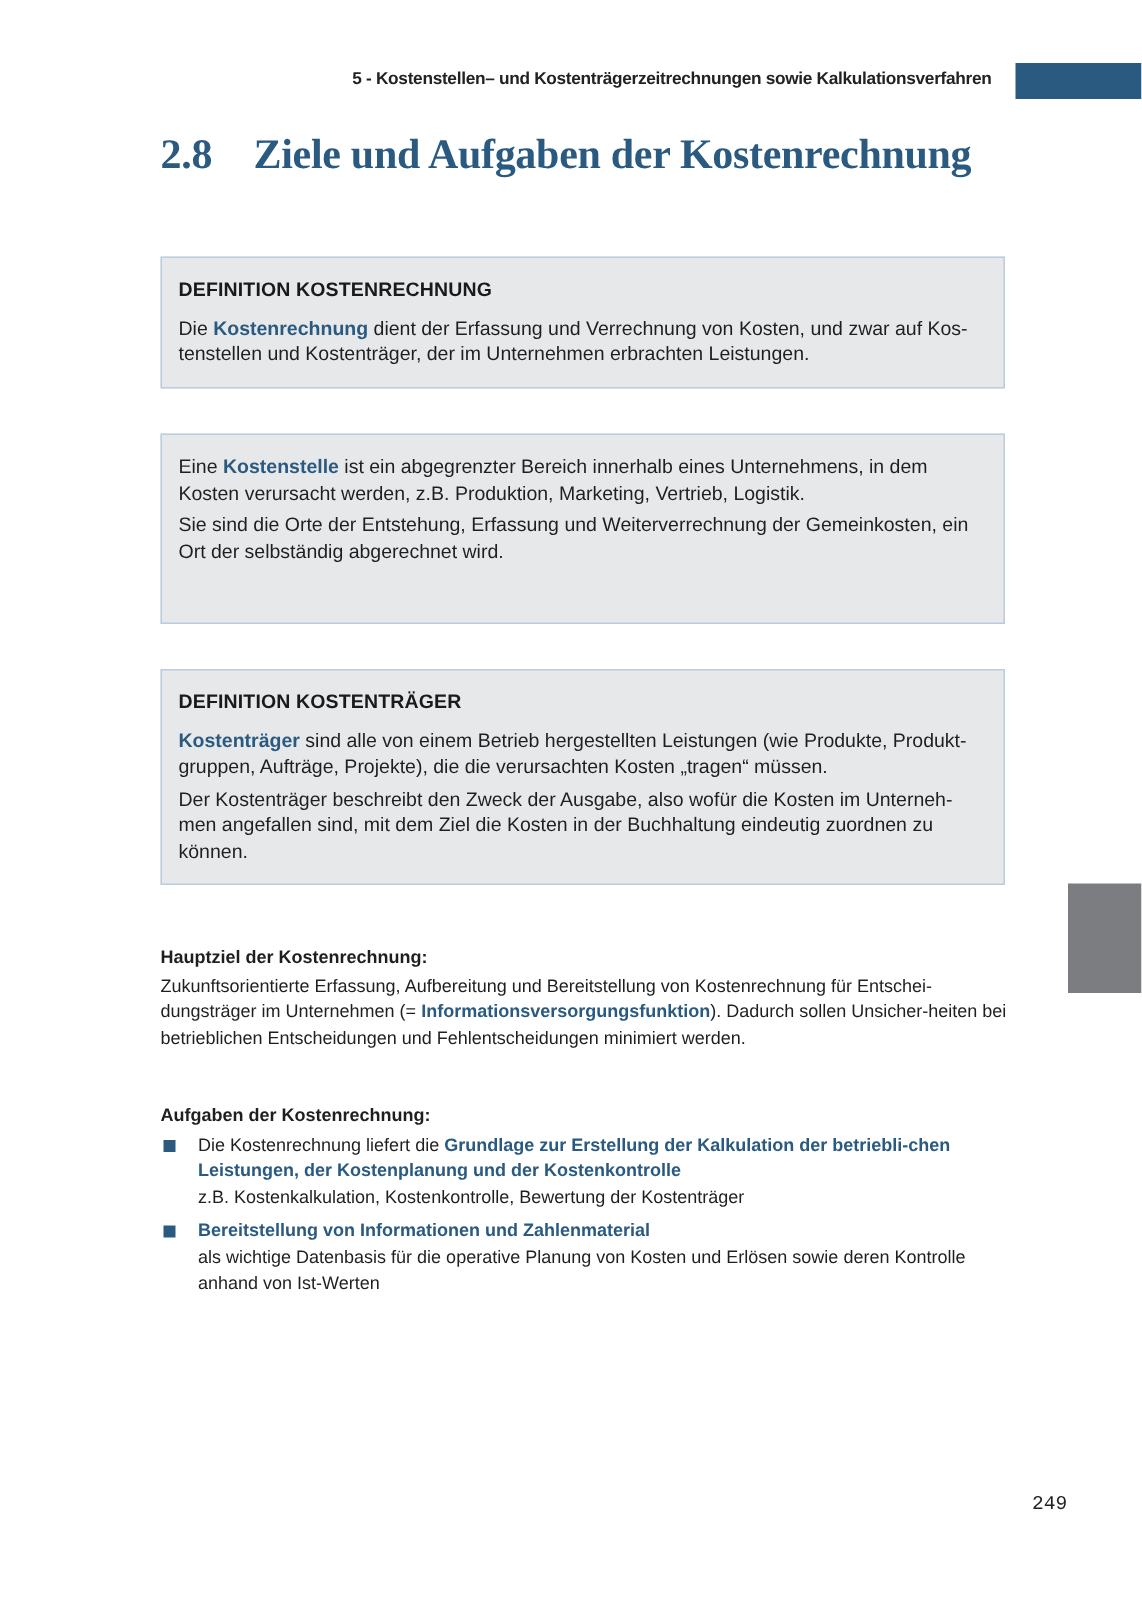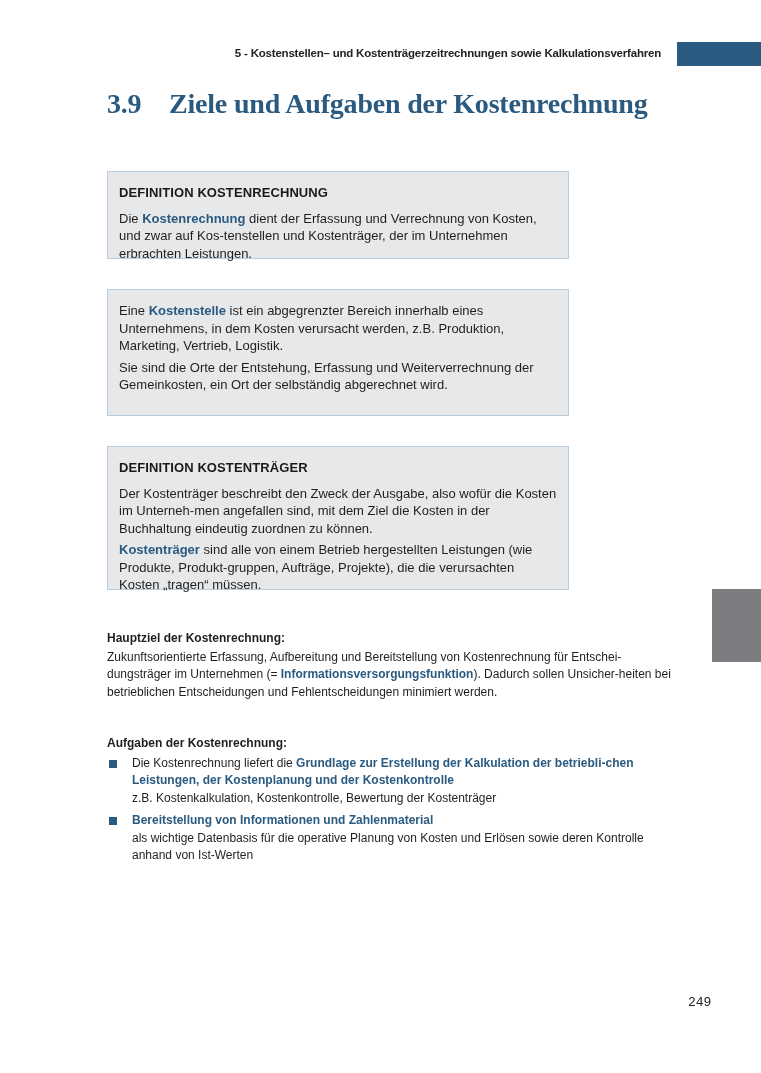--- a/index.html
+++ b/index.html
@@ -4,21 +4,21 @@
   <style>
     html, body { margin: 0; padding: 0; background: #ffffff; }
     body { width: 761px; height: 1073px; position: relative; overflow: hidden;
       font-family: "Liberation Sans", "DejaVu Sans", sans-serif; color: #1f1f1f; }
     .running-head { position: absolute; top: 47px; right: 100px; font-size: 11.5px; color: #222; letter-spacing: -0.2px; white-space: nowrap; font-weight: bold; }
     .tab-top { position: absolute; top: 42px; left: 677px; width: 84px; height: 24px; background: #2a5a80; }
     .tab-side { position: absolute; top: 589px; left: 712px; width: 49px; height: 73px; background: #7c7d80; }
     .title { position: absolute; top: 88px; left: 107px; font-family: "Liberation Serif", "DejaVu Serif", serif; font-weight: bold;
       font-size: 28px; color: #2a5a80; white-space: nowrap; letter-spacing: -0.2px; }
     .title .num { display: inline-block; width: 62px; }
-    .defbox { position: absolute; left: 107px; width: 462px; background: #e7e8ea; border: 1.5px solid #b8cde0; box-sizing: border-box;
+    .defbox { position: absolute; left: 107px; width: 563px; background: #e7e8ea; border: 1.5px solid #b8cde0; box-sizing: border-box;
       padding: 12px 11px 10px 11px; font-size: 13px; line-height: 17.5px; }
     .defbox .head { font-weight: bold; font-size: 13px; letter-spacing: 0.1px; margin-bottom: 8px; color: #1a1a1a; }
     .defbox p { margin: 0 0 4px 0; }
     .hl { color: #2a5a80; font-weight: bold; }
     .box1 { top: 171px; height: 88px; }
     .box2 { top: 289px; height: 127px; }
     .box3 { top: 446px; height: 144px; }
     .section { position: absolute; left: 107px; width: 570px; font-size: 12px; line-height: 17.5px; }
     .section .sh { font-weight: bold; margin-bottom: 1px; }
     .section p { margin: 0; }
@@ -30,37 +30,37 @@
     .page-num { position: absolute; top: 995px; left: 688px; font-family: Liberation Mono, monospace; font-size: 13px; color: #222; }
   </style>
 </head>
 <body>
 
 <div class="running-head">5 - Kostenstellen– und Kostenträgerzeitrechnungen sowie Kalkulationsverfahren</div>
 <div class="tab-top"></div>
 <div class="tab-side"></div>
 
 <h1 class="title" style="margin:0;">
-  <span class="num">3.9</span><span>Ziele und Aufgaben der Kostenrechnung</span>
+  <span class="num">2.8</span><span>Ziele und Aufgaben der Kostenrechnung</span>
 </h1>
 
 <div class="defbox box1">
   <div class="head">DEFINITION KOSTENRECHNUNG</div>
   <p><span>Die </span><span class="hl">Kostenrechnung</span><span> dient der Erfassung und Verrechnung von Kosten, und zwar auf Kos-tenstellen und Kostenträger, der im Unternehmen erbrachten Leistungen.</span></p>
 </div>
 
 <div class="defbox box2">
   <p><span>Eine </span><span class="hl">Kostenstelle</span><span> ist ein abgegrenzter Bereich innerhalb eines Unternehmens, in dem Kosten verursacht werden, z.B. Produktion, Marketing, Vertrieb, Logistik.</span></p>
   <p>Sie sind die Orte der Entstehung, Erfassung und Weiterverrechnung der Gemeinkosten, ein Ort der selbständig abgerechnet wird.</p>
 </div>
 
 <div class="defbox box3">
   <div class="head">DEFINITION KOSTENTRÄGER</div>
+  <p><span></span><span class="hl">Kostenträger</span><span> sind alle von einem Betrieb hergestellten Leistungen (wie Produkte, Produkt-gruppen, Aufträge, Projekte), die die verursachten Kosten „tragen“ müssen.</span></p>
   <p>Der Kostenträger beschreibt den Zweck der Ausgabe, also wofür die Kosten im Unterneh-men angefallen sind, mit dem Ziel die Kosten in der Buchhaltung eindeutig zuordnen zu können.</p>
-  <p><span></span><span class="hl">Kostenträger</span><span> sind alle von einem Betrieb hergestellten Leistungen (wie Produkte, Produkt-gruppen, Aufträge, Projekte), die die verursachten Kosten „tragen“ müssen.</span></p>
 </div>
 
 <div class="section sec1">
   <div class="sh">Hauptziel der Kostenrechnung:</div>
   <p><span>Zukunftsorientierte Erfassung, Aufbereitung und Bereitstellung von Kostenrechnung für Entschei-dungsträger im Unternehmen (= </span><span class="hl">Informationsversorgungsfunktion</span><span>). Dadurch sollen Unsicher-heiten bei betrieblichen Entscheidungen und Fehlentscheidungen minimiert werden.</span></p>
 </div>
 
 <div class="section sec2">
   <div class="sh">Aufgaben der Kostenrechnung:</div>
   <ul class="bullets">

